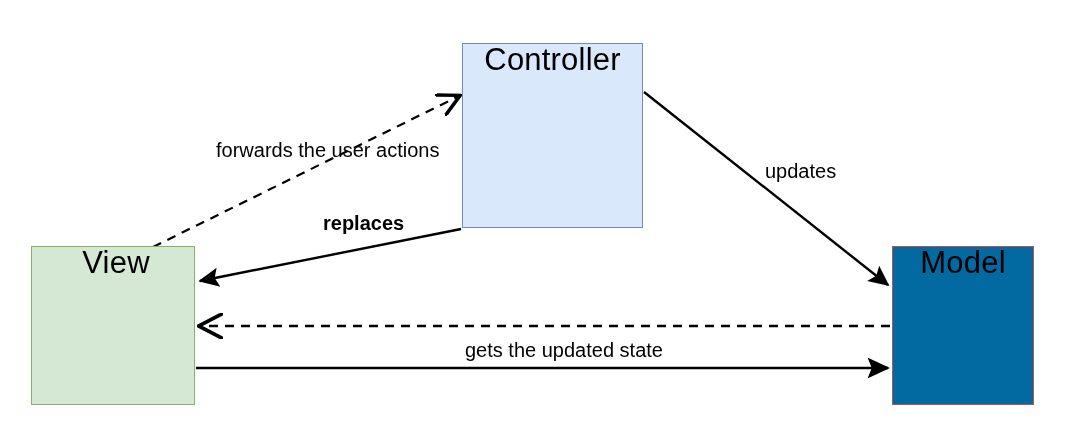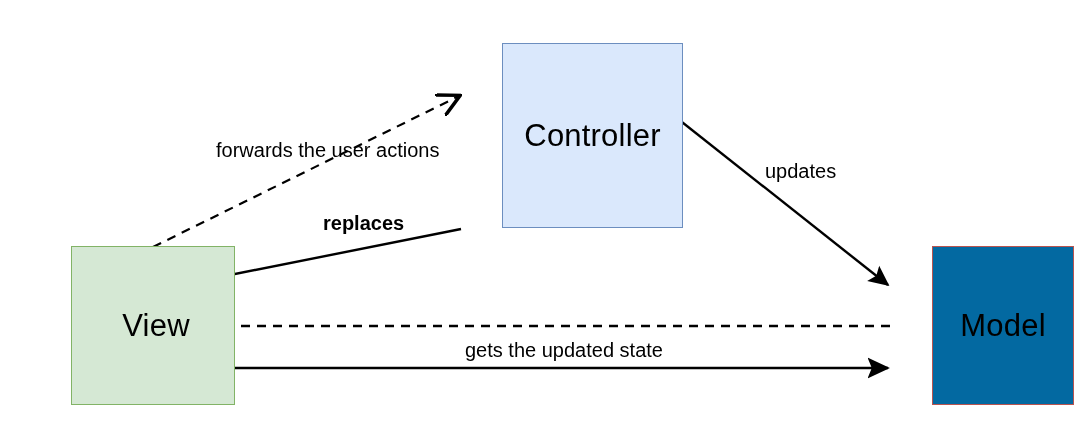--- a/index.html
+++ b/index.html
@@ -19,23 +19,21 @@
     position: absolute;
     top: 0;
     left: 0;
     width: 1092px;
     height: 440px;
   }
   .node-box {
     position: absolute;
     box-sizing: border-box;
     display: flex;
-    align-items: center;
     justify-content: center;
-    margin-left: 40px;
   }
   .node-label {
     font-size: 31px;
     color: #000000;
     line-height: 1;
     letter-spacing: 0.2px;
   }
   .edge-label {
     position: absolute;
     font-size: 20px;

